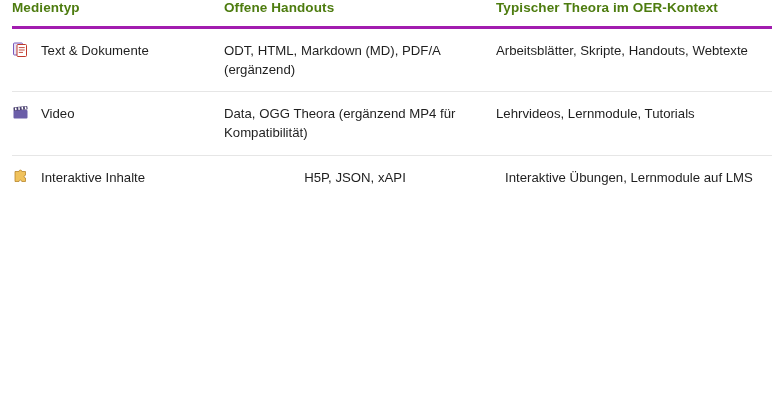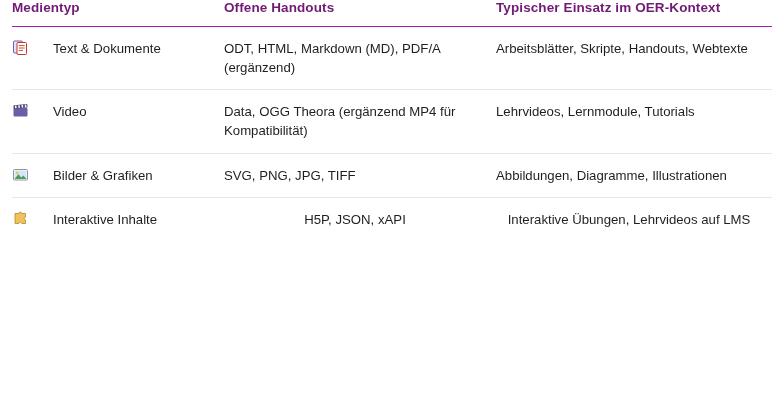--- a/index.html
+++ b/index.html
@@ -26,42 +26,42 @@
     table-layout: fixed;
   }
   table.media-table col.c-type    { width: 212px; }
   table.media-table col.c-formats { width: 272px; }
   table.media-table col.c-usage   { width: 276px; }
 
   table.media-table thead th {
     text-align: left;
     font-size: 13.5px;
     font-weight: bold;
-    color: #701a75;
+    color: #4d7c0f;
     padding: 0 8px 11px 0;
     vertical-align: top;
-    border-bottom: 1px solid #a21caf;
+    border-bottom: 3px solid #a21caf;
     letter-spacing: 0.1px;
   }
   table.media-table tbody td {
     font-size: 13.2px;
     color: #1f1f1f;
     padding: 12px 10px 12px 0;
     vertical-align: top;
     border-bottom: 1px solid #e6e6e6;
     line-height: 1.45;
   }
   table.media-table tbody tr:last-child td {
     border-bottom: none;
     text-align: center;
   }
   .type-cell {
     display: flex;
     align-items: flex-start;
-    gap: 24px;
+    gap: 12px;
   }
   .type-icon {
     flex: 0 0 auto;
     width: 17px;
     height: 17px;
     position: relative;
     margin-top: 0px;
     display: inline-block;
   }
   .type-icon svg { display: block; }
@@ -78,21 +78,21 @@
   <table class="media-table">
     <colgroup>
       <col class="c-type">
       <col class="c-formats">
       <col class="c-usage">
     </colgroup>
     <thead>
       <tr>
         <th>Medientyp</th>
         <th>Offene Handouts</th>
-        <th>Typischer Einsatz im OER-Kontext</th>
+        <th>Typischer Theora im OER-Kontext</th>
       </tr>
     </thead>
     <tbody>
 
       <tr class="first-row">
         <td>
           <div class="type-cell">
             <span class="type-icon">
               <svg width="17" height="17" viewBox="0 0 17 17" xmlns="http://www.w3.org/2000/svg">
                 <rect x="1.5" y="2" width="9" height="12" rx="1" fill="#e8e2f5" stroke="#7b5bbd" stroke-width="1"></rect>
@@ -126,49 +126,32 @@
                 </g>
               </svg>
             </span>
             <span class="type-label">Video</span>
           </div>
         </td>
         <td>Data, OGG Theora (ergänzend MP4 für Kompatibilität)</td>
         <td>Lehrvideos, Lernmodule, Tutorials</td>
       </tr>
 
-      <tr>
-        <td>
-          <div class="type-cell">
-            <span class="type-icon">
-              <svg width="17" height="17" viewBox="0 0 17 17" xmlns="http://www.w3.org/2000/svg">
-                <rect x="1.5" y="3.5" width="14" height="10.5" rx="1" fill="#ffffff" stroke="#8a8a8a" stroke-width="0.9"></rect>
-                <rect x="2.4" y="4.4" width="12.2" height="8.7" fill="#cfe8f7"></rect>
-                <circle cx="5.3" cy="6.9" r="1.3" fill="#f2c14e"></circle>
-                <path d="M2.4 13.1 L6.4 8.3 L9.3 11.6 L11.3 9.4 L14.6 13.1 Z" fill="#4d9b5f"></path>
-              </svg>
-            </span>
-            <span class="type-label">Bilder &amp; Grafiken</span>
-          </div>
-        </td>
-        <td>SVG, PNG, JPG, TIFF</td>
-        <td>Abbildungen, Diagramme, Illustrationen</td>
-      </tr>
 
 
       <tr>
         <td>
           <div class="type-cell">
             <span class="type-icon">
               <svg width="17" height="17" viewBox="0 0 17 17" xmlns="http://www.w3.org/2000/svg">
                 <path d="M3 3.5 h4 a1.4 1.4 0 1 1 2.8 0 h3.7 v3.7 a1.4 1.4 0 1 0 0 2.8 v3.5 h-3.7 a1.4 1.4 0 1 0 -2.8 0 H3 Z" fill="#f0c25c" stroke="#b8862c" stroke-width="0.8" stroke-linejoin="round"></path>
               </svg>
             </span>
             <span class="type-label">Interaktive Inhalte</span>
           </div>
         </td>
         <td>H5P, JSON, xAPI</td>
-        <td>Interaktive Übungen, Lehrvideos auf LMS</td>
+        <td>Interaktive Übungen, Lernmodule auf LMS</td>
       </tr>
 
     </tbody>
   </table>
 </div>
 
 </body></html>

